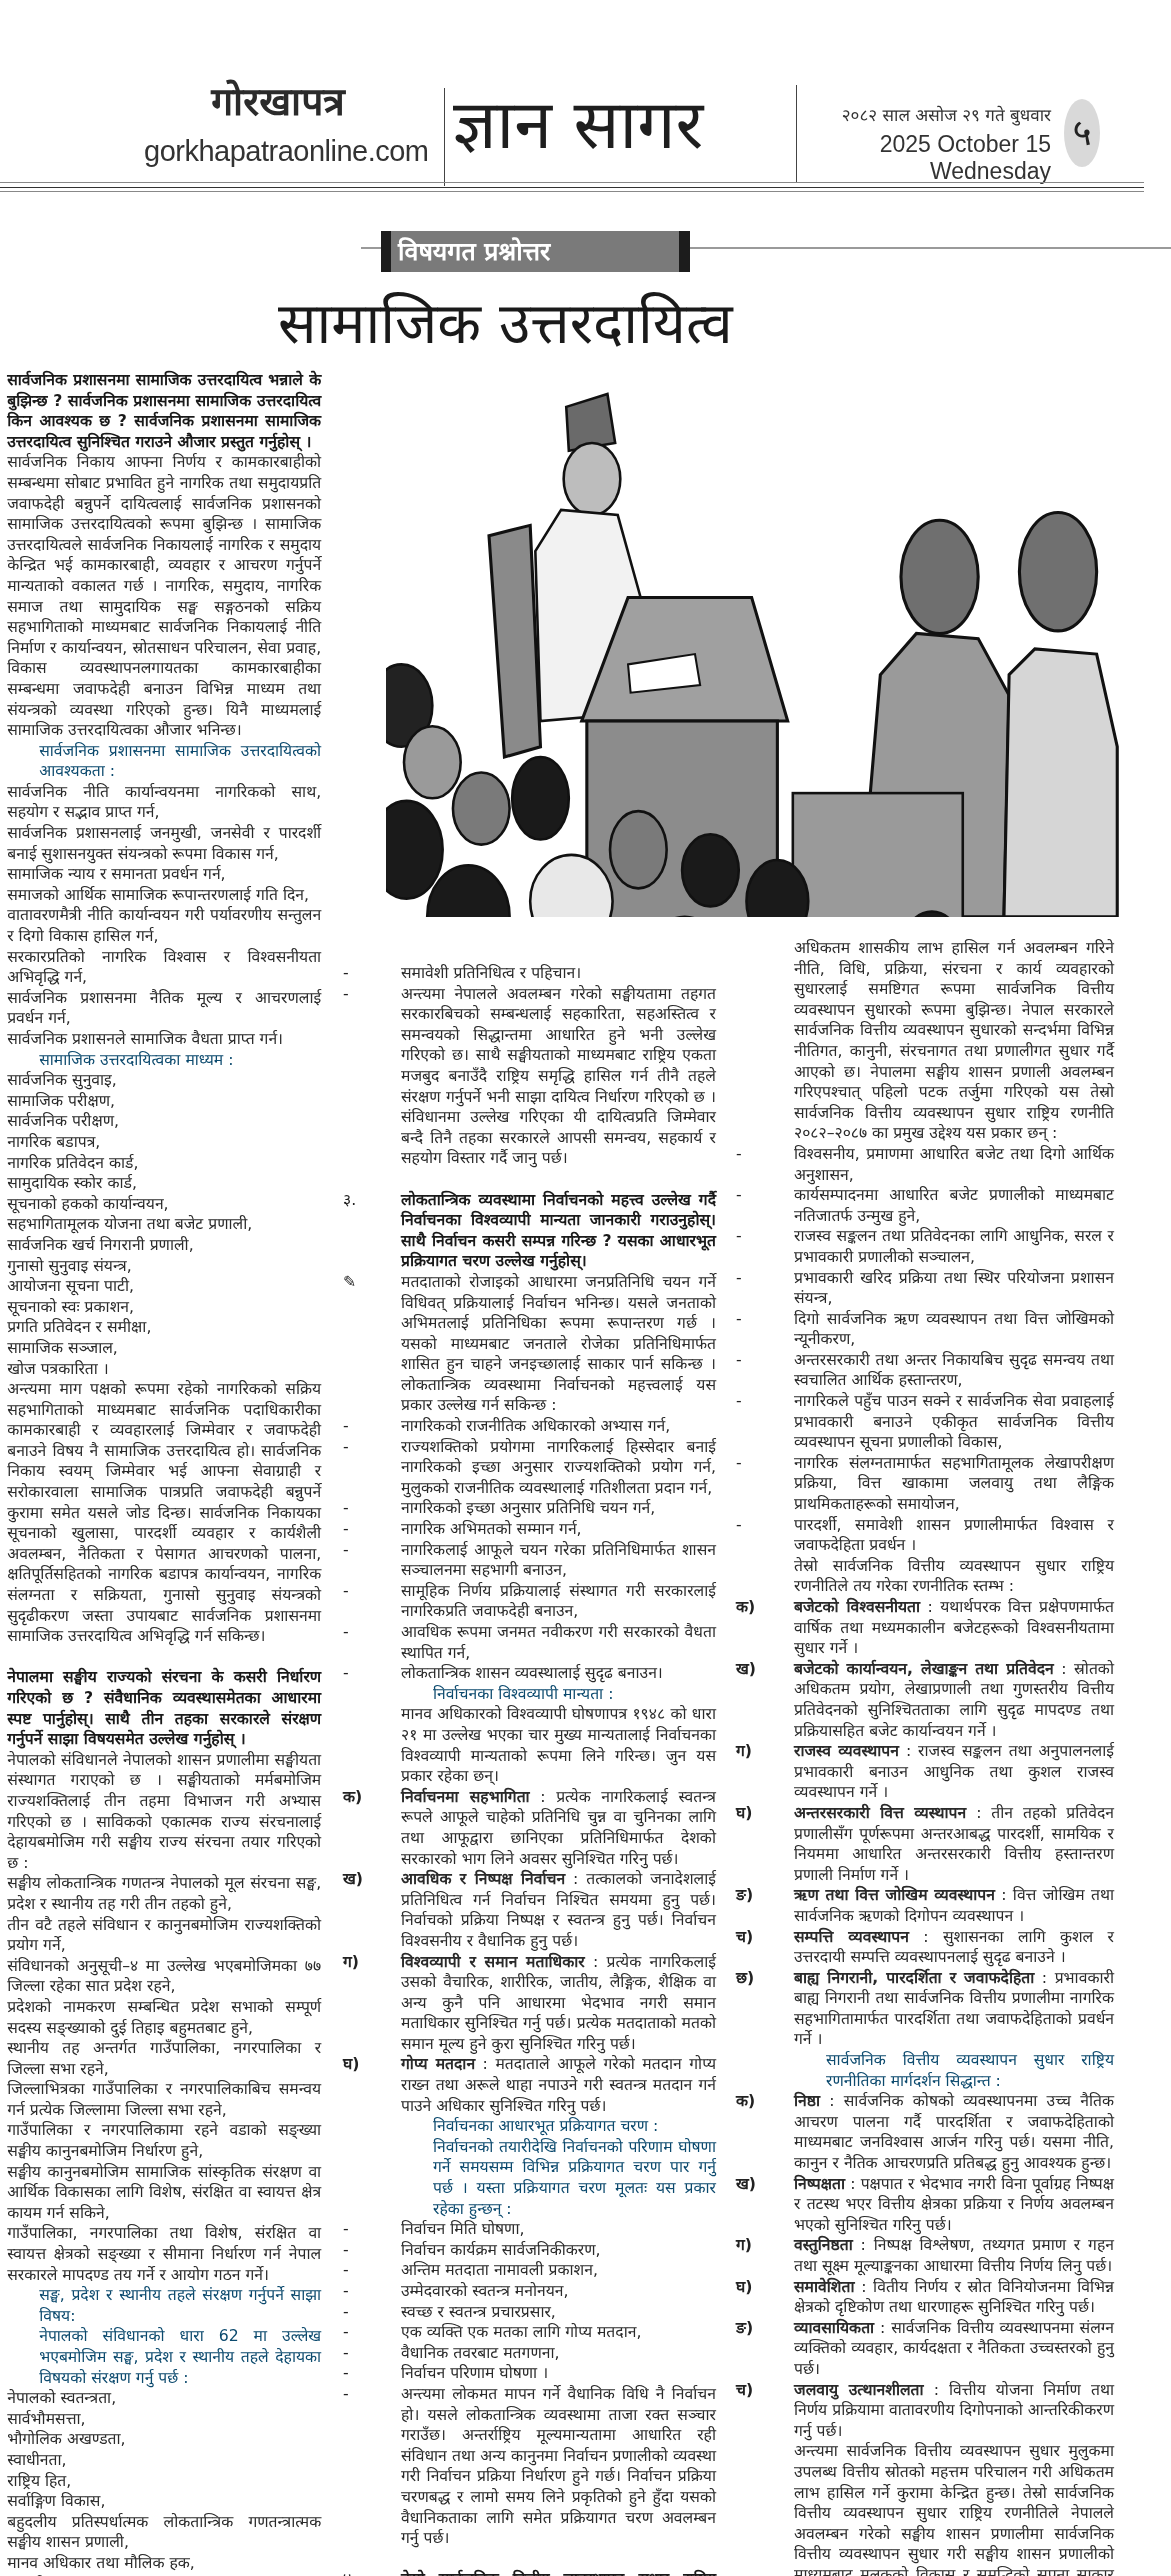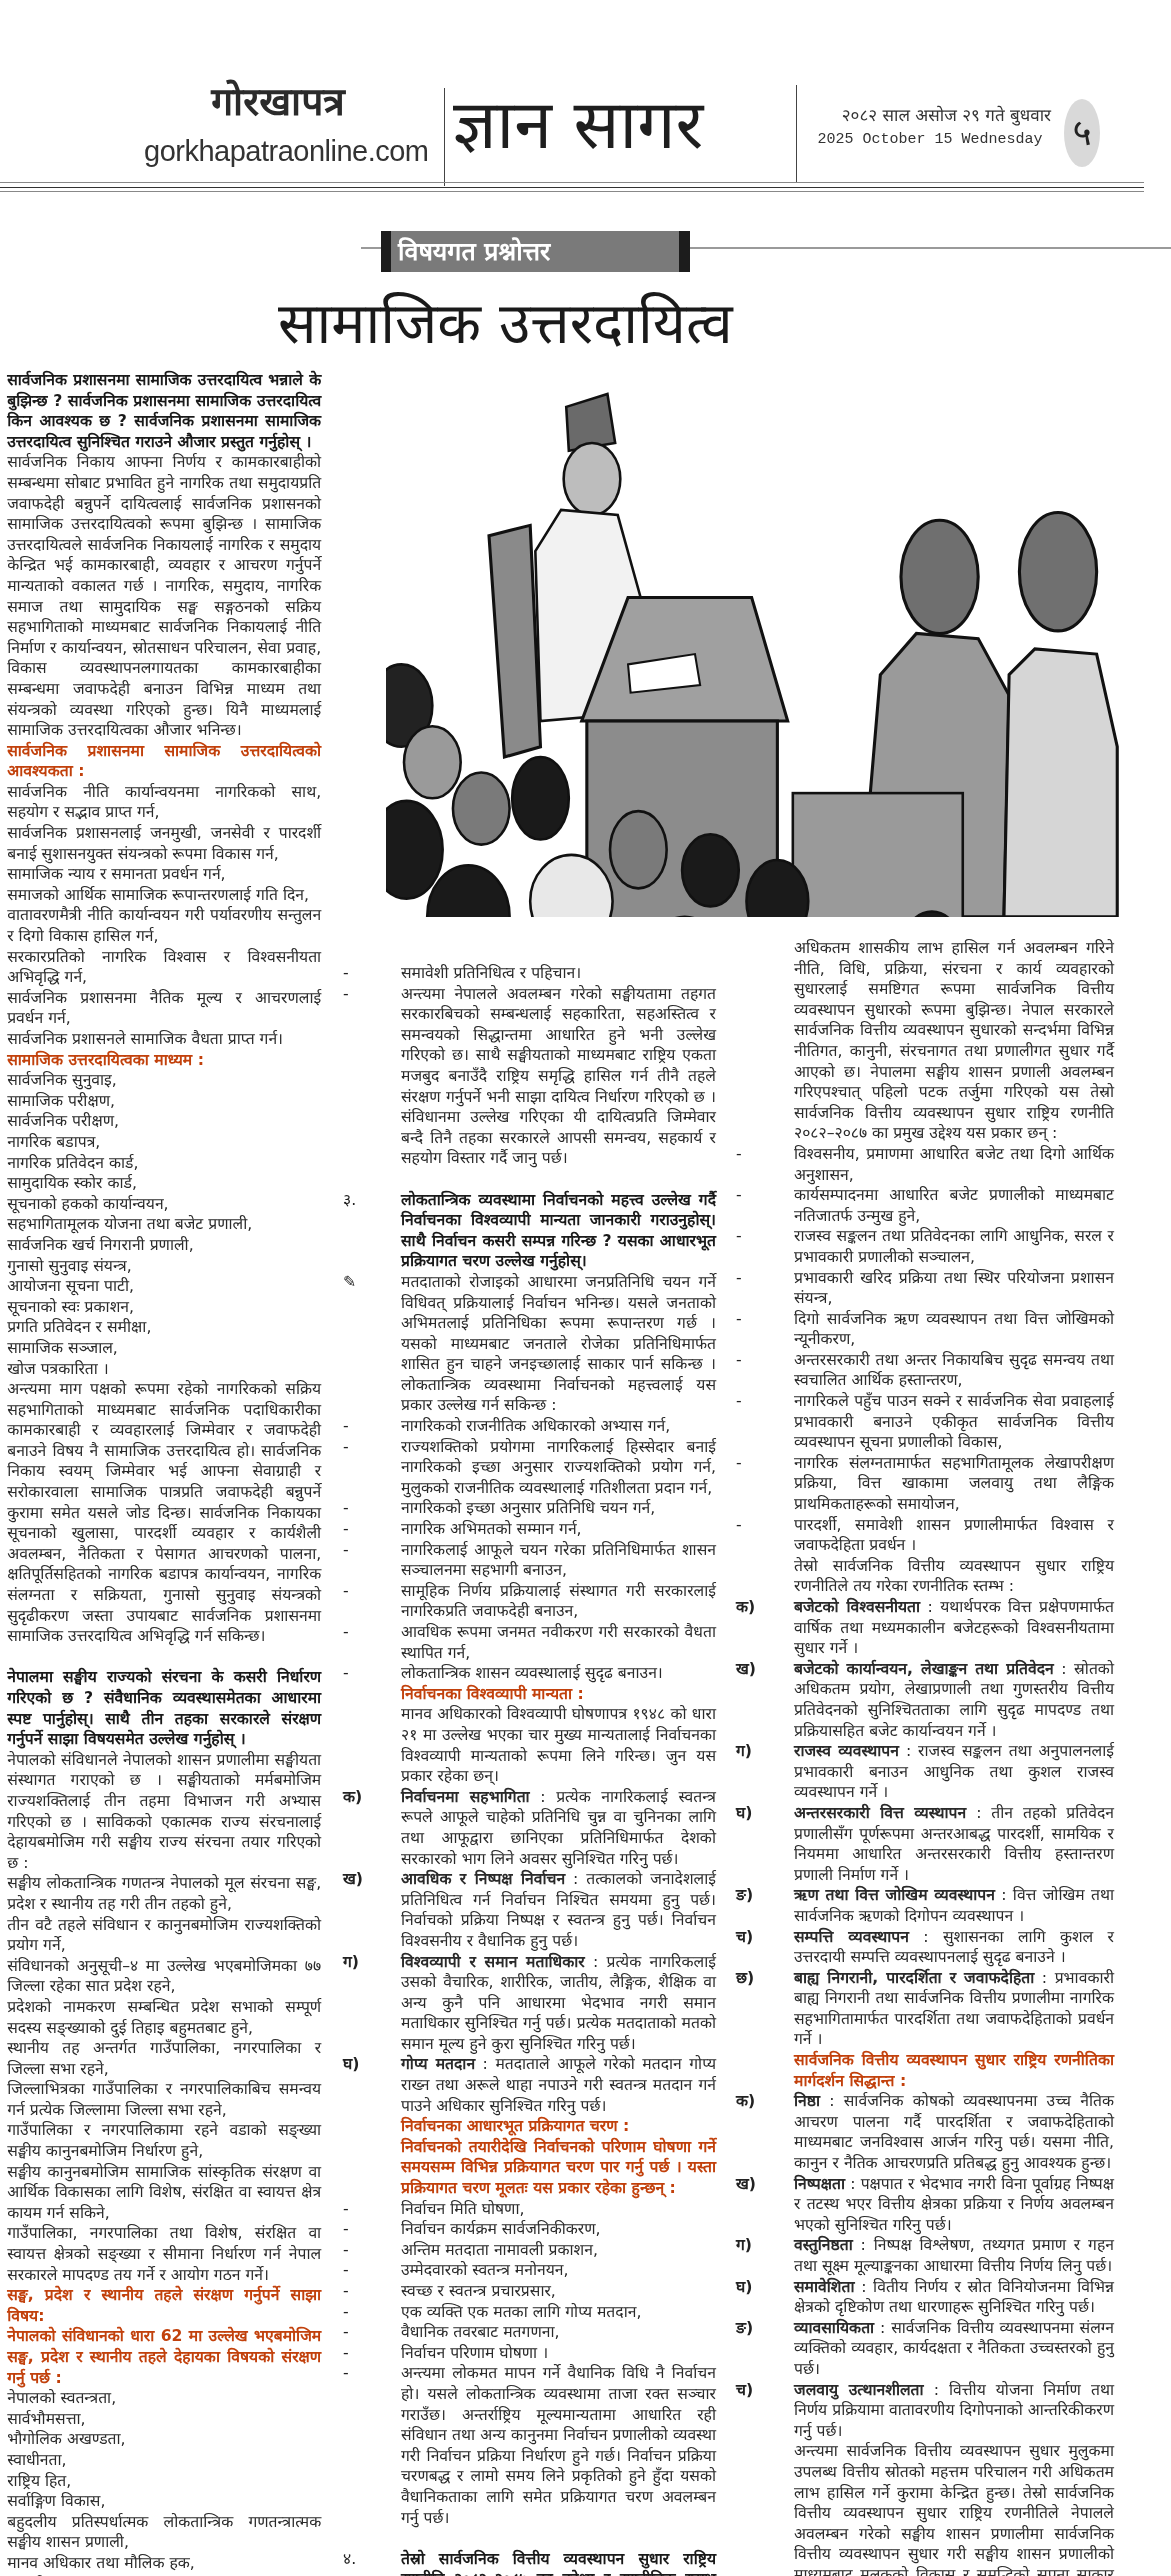--- a/index.html
+++ b/index.html
@@ -11,38 +11,38 @@
   .abs { position: absolute; }
 
   
   .mast-brand { left: 144px; top: 82px; width: 268px; text-align: center; }
   .mast-brand .name { font-size: 39px; font-weight: bold; color: #2b2b2b; line-height: 1; }
   .mast-brand .url { font-size: 29px; color: #333; font-family: "Liberation Sans", sans-serif; margin-top: 14px; letter-spacing: -0.5px; }
   .vsep { width: 1px; background: #444; }
   .mast-title { left: 453px; top: 88px; width: 330px; text-align: left; font-size: 68px; color: #1e1e1e; line-height: 1.1; }
   .mast-date { left: 809px; top: 103px; width: 242px; text-align: right; }
   .mast-date .np { font-size: 17px; color: #333; }
-  .mast-date .en { font-size: 15px; color: #333; font-family: Liberation Mono, monospace; margin-top: 5.2px; text-align: center; }
+  .mast-date .en { font-size: 23px; color: #333; font-family: Liberation Sans, sans-serif; margin-top: 5.2px; }
   .page-num { left: 1064px; top: 99px; width: 36px; height: 68px; border-radius: 50%; background: #d9d9d9; text-align: center; line-height: 68px; font-size: 37px; color: #222; }
   .rule { left: 0; width: 1144px; height: 1px; background: #888; }
   .rule.dark { background: #333; }
 
   
   .tag-line { left: 361px; top: 247px; width: 811px; height: 1.5px; background: #9a9a9a; }
   .tag { left: 381px; top: 231px; width: 309px; height: 41px; background: #7a7a7a; color: #fff; font-size: 25px; font-weight: bold; line-height: 41px; padding-left: 7px; border-left: 10.3px solid #1c1c1c; border-right: 11.3px solid #1c1c1c; }
   .headline { left: 278px; top: 289px; width: 618px; font-size: 57px; color: #1a1a1a; line-height: 1.2; }
 
   
   .illus { left: 386px; top: 386px; width: 757px; height: 531px; background: #ffffff; overflow: hidden; }
 
   
   .col { font-size: 15.7px; line-height: 20.6px; text-align: justify; color: #2a2a2a; }
   .col p { margin: 0; }
   .col .q { font-weight: bold; color: #1a1a1a; }
-  .col .h { font-weight: bold; color: #c2410c; }
+  .col .h { font-weight: normal; color: #0c4a6e; margin-left: 32px; }
   .col .gap { height: 20.6px; }
   .col .li { position: relative; padding-left: 0; }
   .col2 .li, .col3 .li { padding-left: 0; }
   .marker { position: absolute; left: -58px; width: 41px; font-weight: bold; color: #222; }
   .marker.plain { font-weight: normal; }
   .col1 { left: 7.2px; top: 370px; width: 314px; }
   .col2 { left: 401px; top: 963px; width: 315px; }
   .col3 { left: 794px; top: 938px; width: 320px; }
 </style>
 </head>

